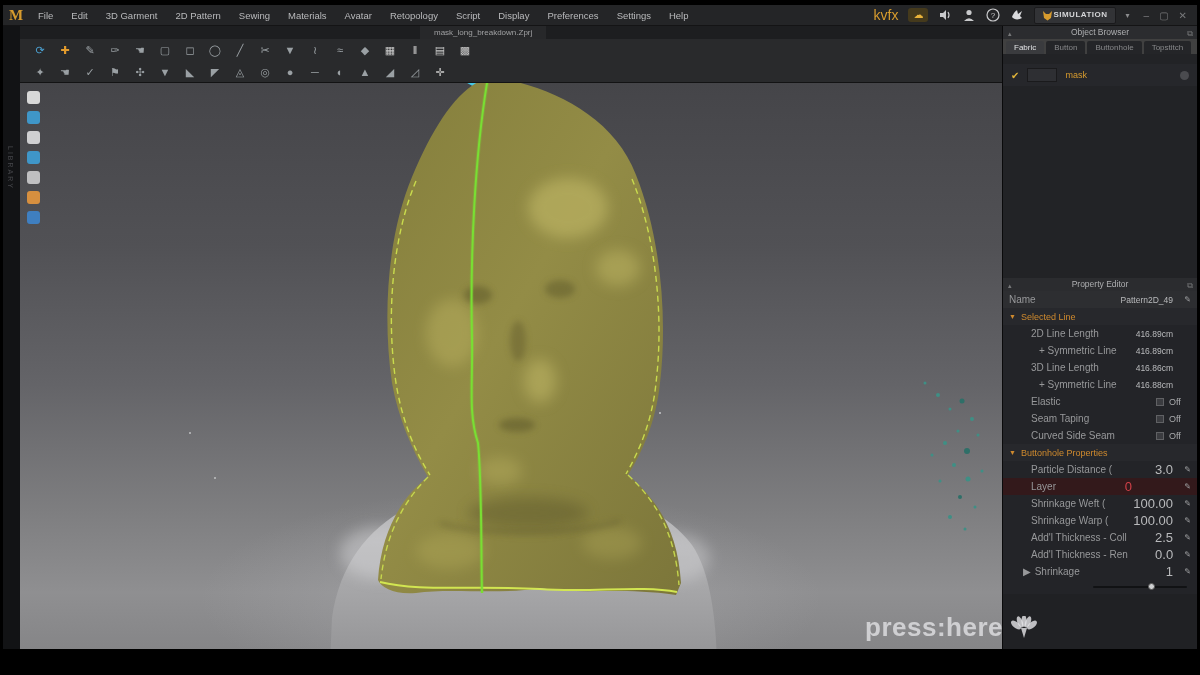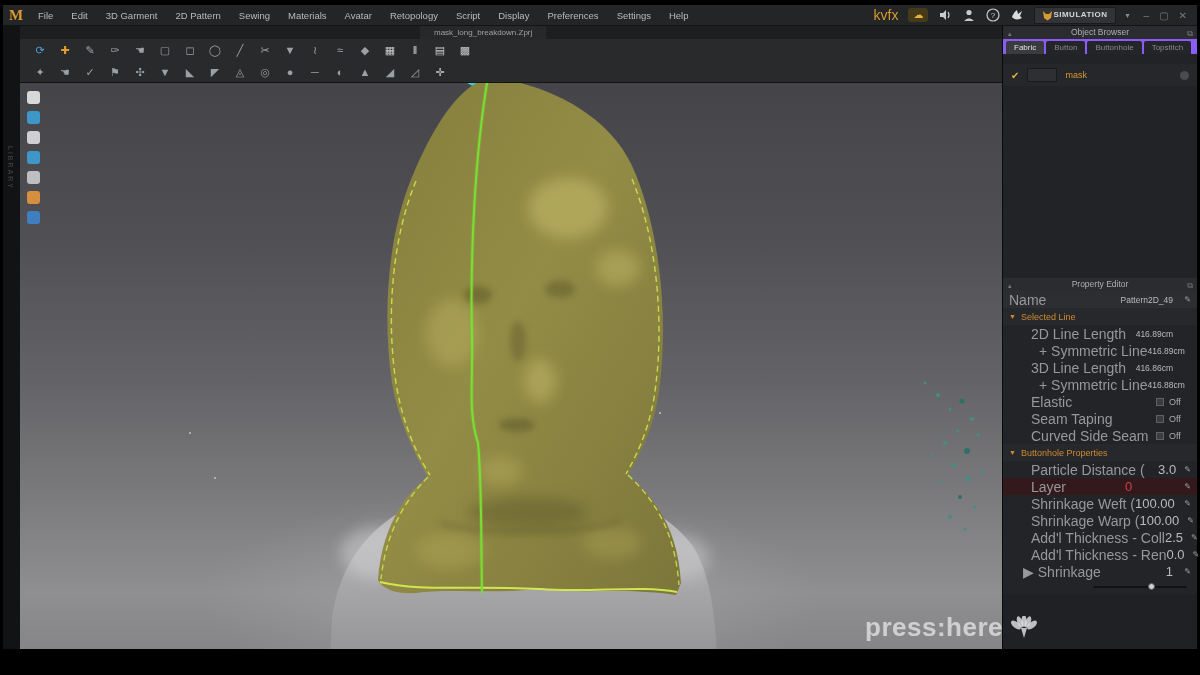--- a/index.html
+++ b/index.html
@@ -55,39 +55,39 @@
   .wm-text { color:rgba(225,225,228,.8); font-weight:bold; font-size:26px; letter-spacing:.5px; }
 
   
   .rpanel { position:absolute; top:21px; right:0; bottom:0; width:195px; background:#202124;
     border-left:1px solid #0a0a0b; font-size:9px; }
   .phead { height:13px; background:#2b2c2f; color:#aeafb1; text-align:center; font-size:8.5px;
     line-height:13px; position:relative; }
   .phead .pin { position:absolute; right:4px; top:1px; color:#77787a; font-size:8px; }
   .phead .col { position:absolute; left:5px; top:1px; color:#77787a; font-size:7px; }
 
-  .ob-tabs { display:flex; align-items:flex-end; height:15px; background:#8b5cf6; padding-left:3px; }
+  .ob-tabs { display:flex; align-items:flex-end; height:15px; background:#404040; padding-left:3px; }
   .ob-tab { color:#87888a; font-size:8px; padding:2px 8px; background:#242528; margin-right:2px;
     border-radius:2px 2px 0 0; }
   .ob-tab.active { background:#3a3b3e; color:#e0e1e3; }
   .ob-btnrow { display:flex; justify-content:flex-end; gap:5px; padding:5px 6px; background:#242529; }
   .ob-btn { background:#35363a; border:1px solid #1c1c1e; color:#c2c3c5; font-size:8px;
     padding:2px 10px; border-radius:2px; }
   .ob-btn.dim { color:#55565a; }
   .ob-list { height:224px; background:#222326; padding-top:10px; }
   .ob-item { display:flex; align-items:center; height:22px; padding:0 8px; gap:8px; background:#26272b; }
   .ob-check { color:#e0b43a; font-size:10px; }
   .ob-swatch { width:30px; height:14px; background:#2e2f33; border:1px solid #1a1a1c; }
   .ob-name { color:#d79b2e; font-size:9px; flex:1; }
   .ob-eye { width:9px; height:9px; border-radius:50%; background:#4a4b4f; }
 
   .pe-body { background:#232428; }
   .pe-row { display:flex; align-items:center; height:17px; padding:0 6px; }
   .pe-row.namerow { background:#2d2e31; }
-  .pe-label { color:#97989a; font-size:14px; white-space:nowrap; }
+  .pe-label { color:#97989a; font-size:10px; white-space:nowrap; }
   .pe-val { margin-left:auto; color:#b9babc; font-size:8.5px; text-align:right; }
   .pencil { color:#9a9b9d; font-size:8px; margin-left:8px; width:10px; text-align:right; }
   .sect { display:flex; align-items:center; height:17px; padding:0 6px; background:#27282c; gap:5px; }
   .sect .tri { color:#cf8a2e; font-size:7px; }
   .sect .stitle { color:#cf8a2e; font-size:9px; }
   .lrow .pe-val { margin-right:18px; }
   .cbx { width:8px; height:8px; background:#3b3c40; border:1px solid #606164; margin-left:auto; }
   .cbx-val { color:#a9aaac; margin-left:5px; width:22px; }
   .simval { width:46px; margin-left:auto; text-align:right; color:#b9babc; font-size:13px; }
   .slider-row { display:flex; align-items:center; height:14px; padding:0 10px 0 90px; }

